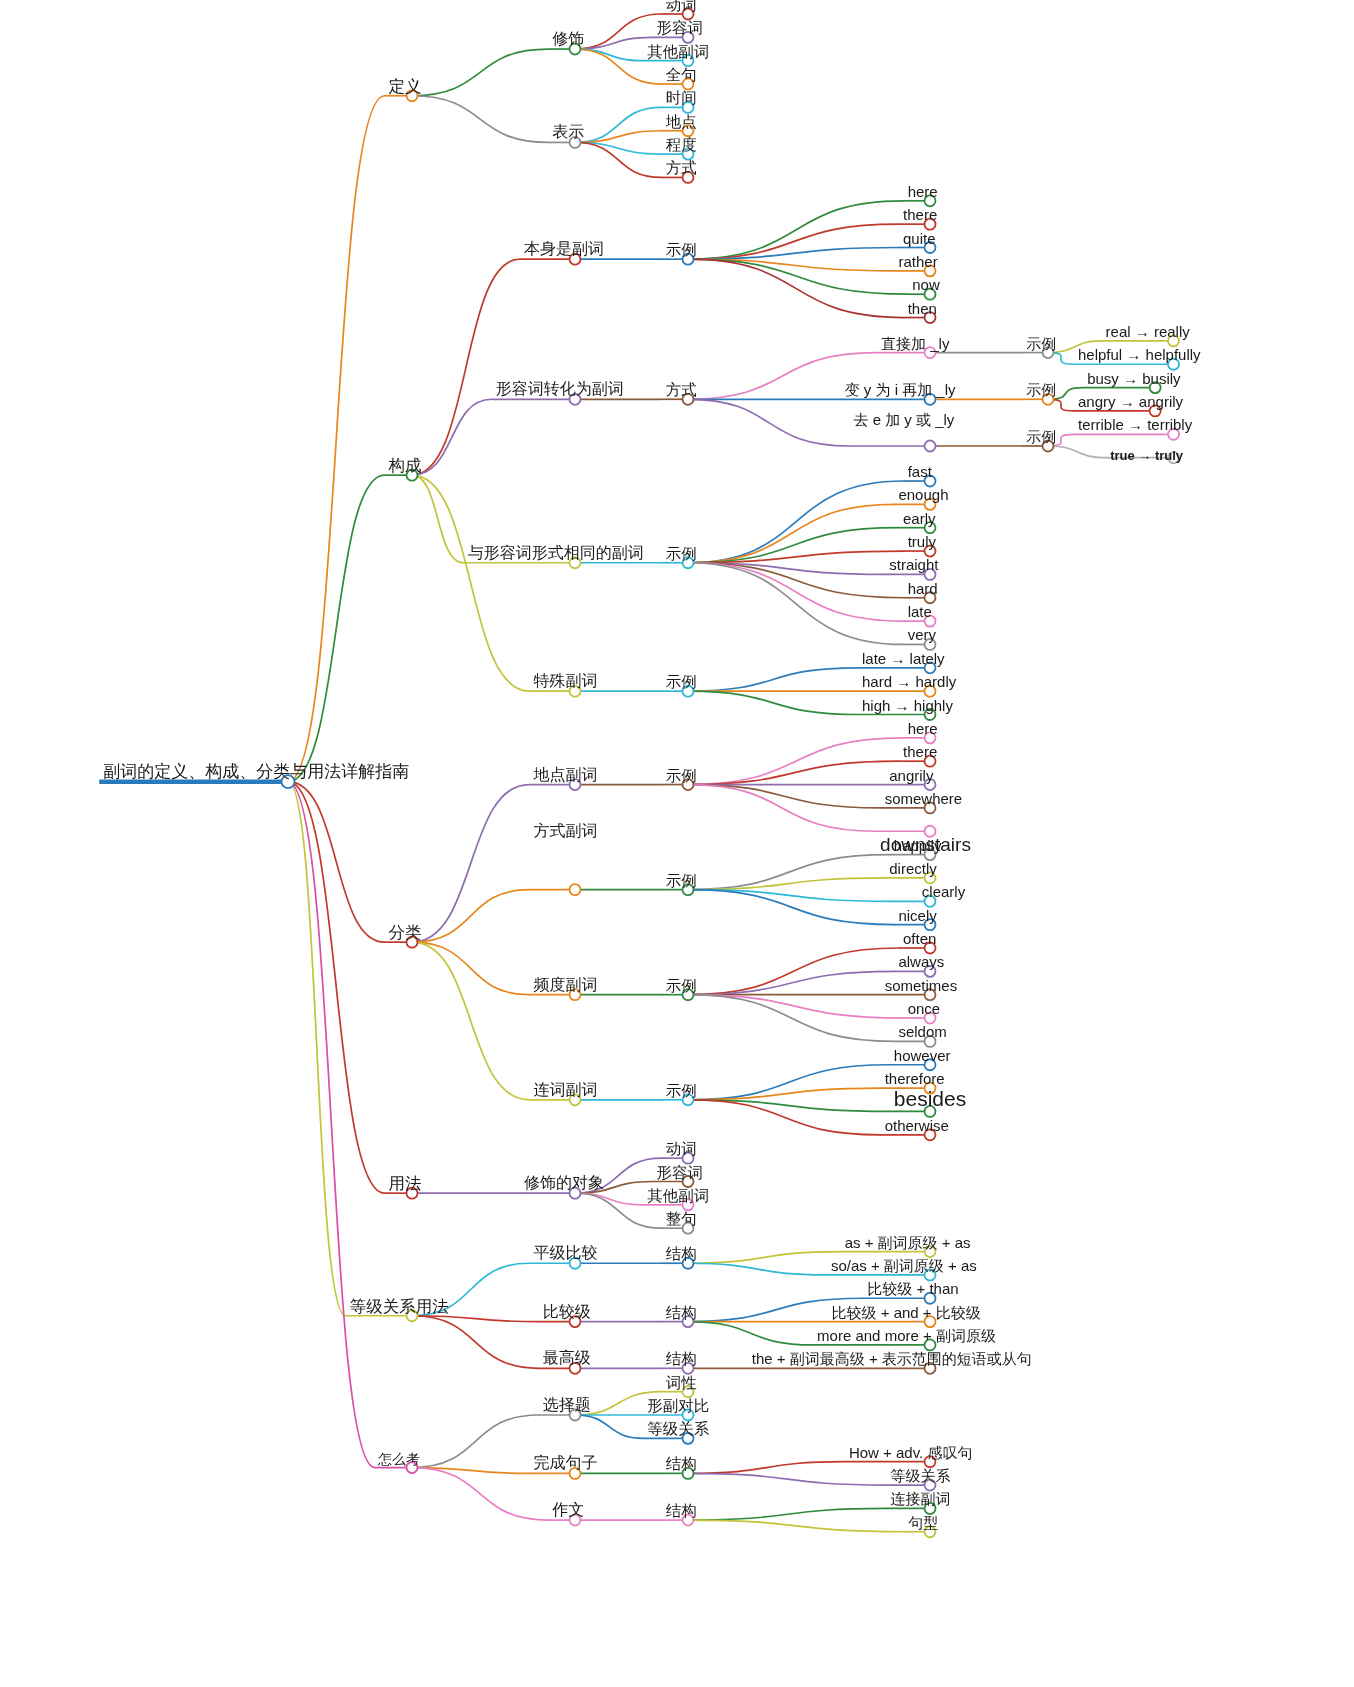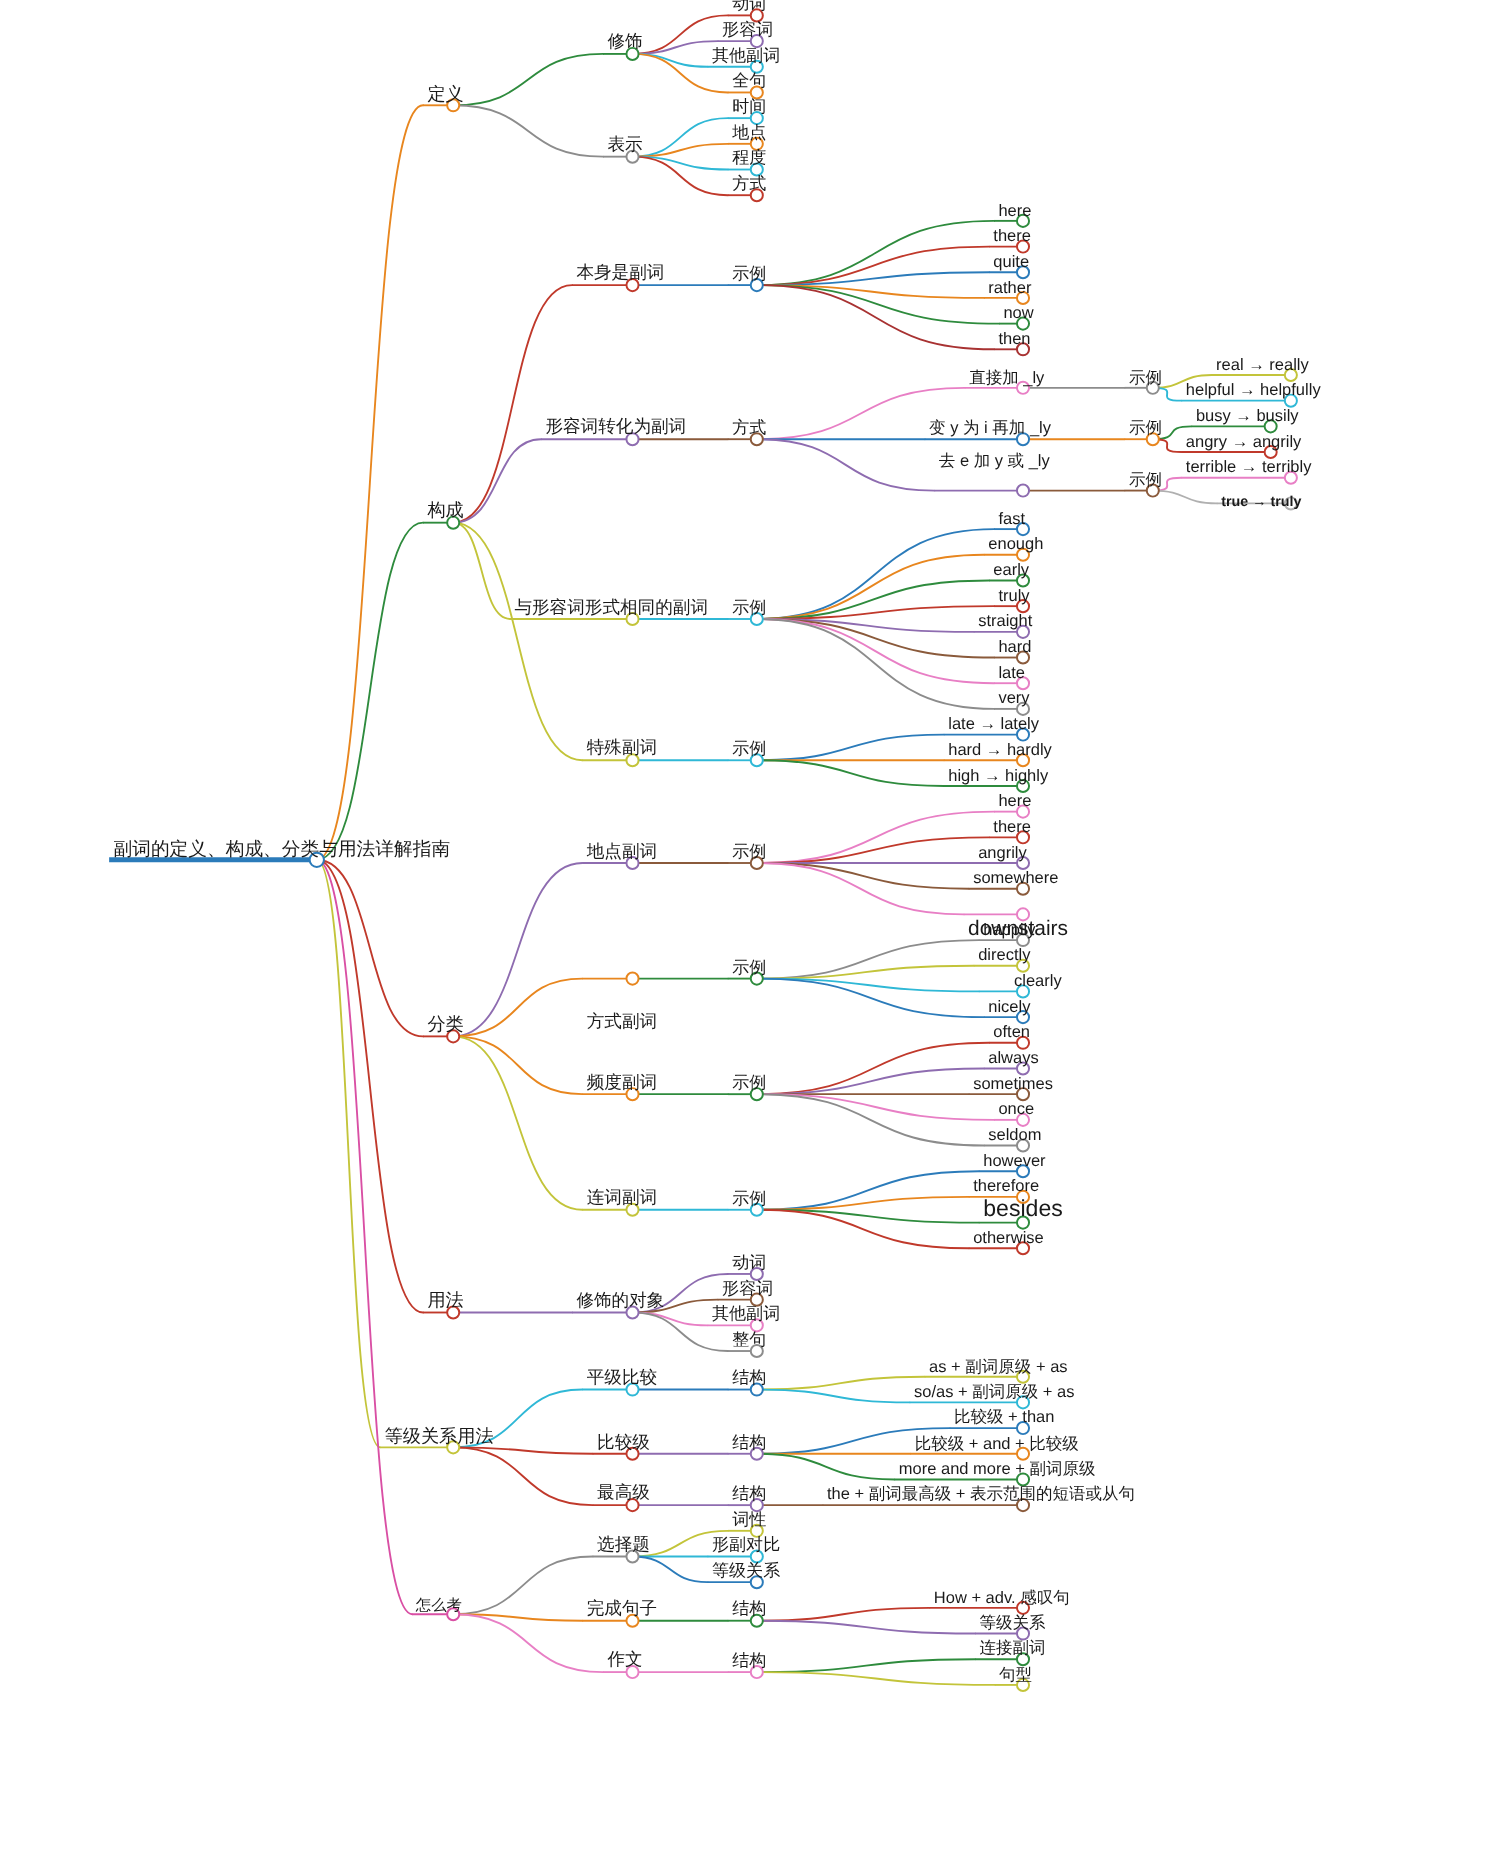--- a/index.html
+++ b/index.html
@@ -401,21 +401,21 @@
       <div class="lbl l4" style="left: 889.264px; top: 782.55px; font-size: 15px;">angrily</div>
       <div class="lbl l4" style="left: 884.672px; top: 805.9px; font-size: 15px;">somewhere</div>
       <div class="lbl l4" style="left: 880.08px; top: 829.25px; font-size: 19px; margin-top: 25px;">downstairs</div>
       <div class="lbl l3" style="left: 665.64px; top: 782.55px; font-size: 15.5px;">示例</div>
       <div class="lbl l2" style="left: 533.416px; top: 782.55px; font-size: 16px;">地点副词</div>
       <div class="lbl l4" style="left: 893.856px; top: 852.6px; font-size: 15px;">happily</div>
       <div class="lbl l4" style="left: 889.264px; top: 875.95px; font-size: 15px;">directly</div>
       <div class="lbl l4" style="left: 893.856px; top: 899.3px; font-size: 15px; margin-left: 28px;">clearly</div>
       <div class="lbl l4" style="left: 898.448px; top: 922.65px; font-size: 15px;">nicely</div>
       <div class="lbl l3" style="left: 665.64px; top: 887.625px; font-size: 15.5px;">示例</div>
-      <div class="lbl l2" style="left: 533.416px; top: 938px; font-size: 16px;">方式副词</div>
+      <div class="lbl l2" style="left: 533.416px; top: 839px; font-size: 16px;">方式副词</div>
       <div class="lbl l4" style="left: 903.04px; top: 946px; font-size: 15px;">often</div>
       <div class="lbl l4" style="left: 898.448px; top: 969.35px; font-size: 15px;">always</div>
       <div class="lbl l4" style="left: 884.672px; top: 992.7px; font-size: 15px;">sometimes</div>
       <div class="lbl l4" style="left: 907.632px; top: 1016.05px; font-size: 15px;">once</div>
       <div class="lbl l4" style="left: 898.448px; top: 1039.4px; font-size: 15px;">seldom</div>
       <div class="lbl l3" style="left: 665.64px; top: 992.7px; font-size: 15.5px;">示例</div>
       <div class="lbl l2" style="left: 533.416px; top: 992.7px; font-size: 16px;">频度副词</div>
       <div class="lbl l4" style="left: 893.856px; top: 1062.75px; font-size: 15px;">however</div>
       <div class="lbl l4" style="left: 884.672px; top: 1086.1px; font-size: 15px;">therefore</div>
       <div class="lbl l4" style="left: 893.856px; top: 1109.45px; font-size: 21px;">besides</div>

